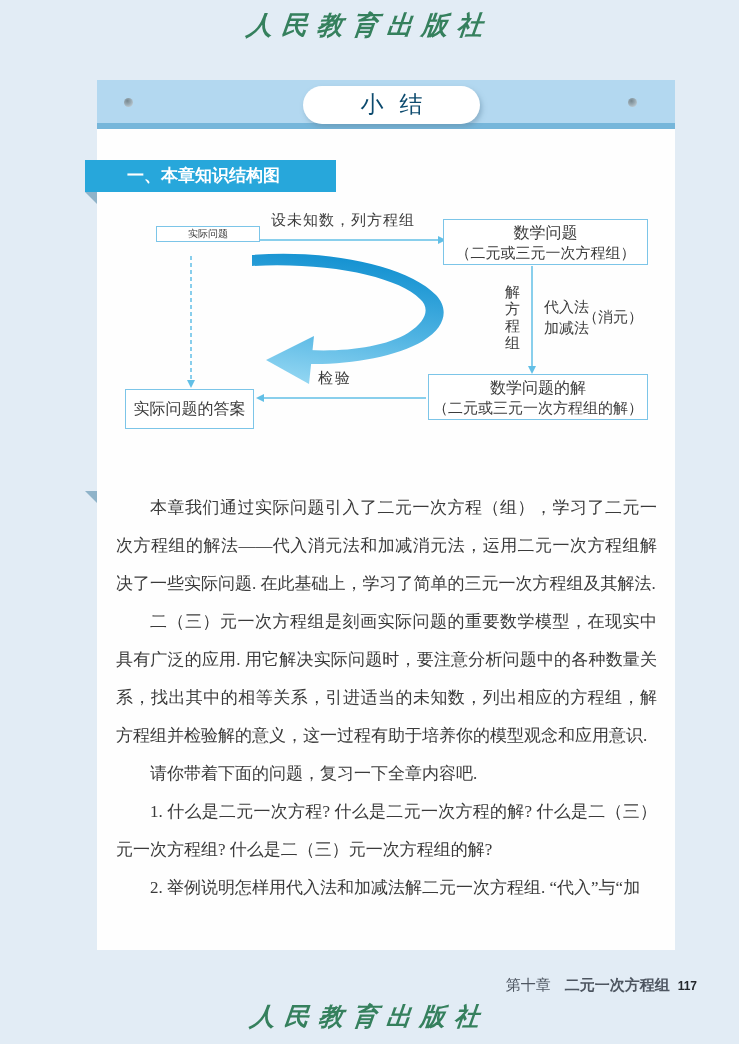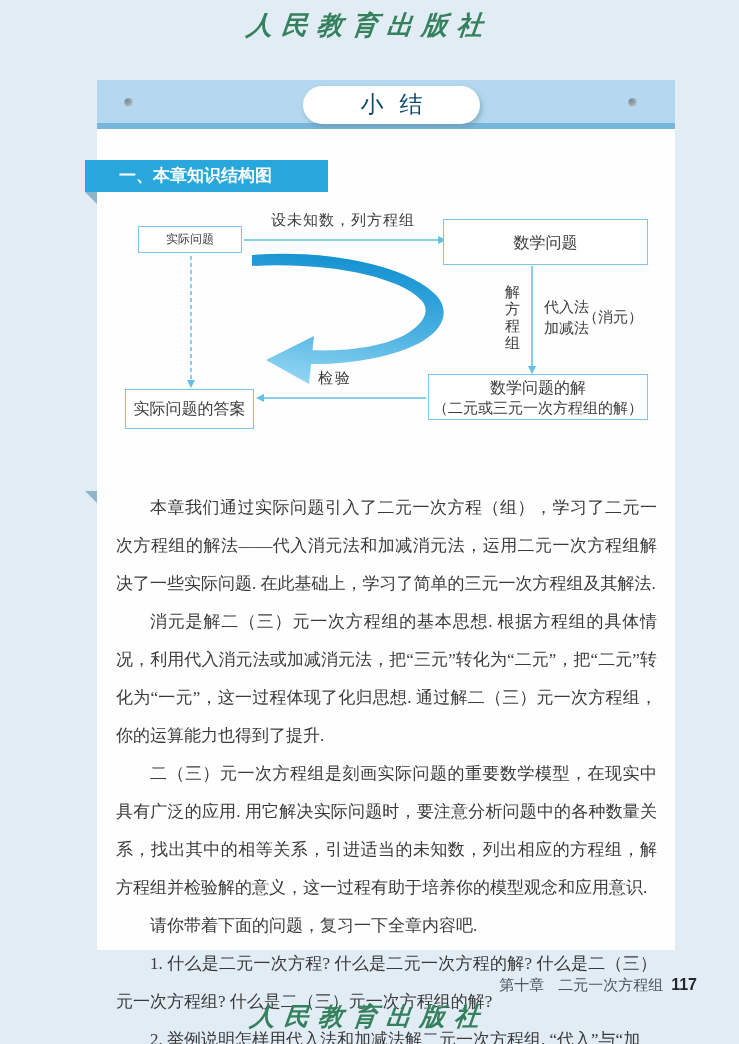--- a/index.html
+++ b/index.html
@@ -46,21 +46,21 @@
 
   
   .sheet{position:absolute;left:97px;top:129px;width:578px;height:821px;background:#fefefe;}
 
   
   .sec-head{
     position:absolute;left:85px;width:239px;height:32px;
     background:#27a7db;color:#ffffff;
     font-family:"Liberation Sans", sans-serif;
     font-size:17px;font-weight:bold;line-height:32px;
-    padding-left:4px;
+    padding-left:12px;
   }
   .sec-head span{padding-left:30px;}
   .sec1{top:160px;}
   .sec2{top:459px;}
   .fold{
     position:absolute;left:85px;width:12px;height:12px;
     background:#8fb3c9;
     -webkit-clip-path:polygon(0 0,100% 0,100% 100%);
     clip-path:polygon(0 0,100% 0,100% 100%);
   }
@@ -71,21 +71,21 @@
   svg.connectors{position:absolute;left:0;top:0;pointer-events:none;}
   .fc-box{
     position:absolute;background:#fff;
     border:1.5px solid #7cc5e8;
     color:#3c3c3c;box-sizing:border-box;
     display:flex;flex-direction:column;justify-content:center;align-items:center;
     text-align:center;
   }
   .fc-box .l1{font-size:16px;line-height:21px;}
   .fc-box .l2{font-size:15px;line-height:20px;}
-  .box-a{left:138px;top:226px;width:104px;height:27px;font-size:12px;}
+  .box-a{left:156px;top:226px;width:104px;height:16px;font-size:10px;}
   .box-b{left:443px;top:219px;width:205px;height:46px;}
   .box-c{left:428px;top:374px;width:220px;height:46px;}
   .box-d{left:125px;top:389px;width:129px;height:40px;font-size:16px;}
   .fc-label{position:absolute;color:#3c3c3c;font-size:15px;}
   .lbl-setup{left:248px;top:211px;width:190px;text-align:center;letter-spacing:1px;}
   .lbl-solve{left:504px;top:284px;width:17px;line-height:17px;word-break:break-all;text-align:center;}
   .lbl-methods{left:544px;top:297px;line-height:21px;}
   .lbl-eliminate{left:583px;top:308px;}
   .lbl-check{left:305px;top:369px;width:60px;text-align:center;letter-spacing:2px;}
 
@@ -95,23 +95,23 @@
     color:#3a3a3a;font-size:17px;line-height:38px;
     text-align:justify;
   }
   .review p{margin:0;text-indent:2em;}
 
   
   .footer{
     position:absolute;right:42px;top:976px;
     font-size:15px;color:#4d5560;white-space:nowrap;
   }
-  .footer .chap-title{margin-left:14px;}
+  .footer .chap-title{margin-left:14px;font-weight:bold;}
   .footer .pagenum{
-    margin-left:8px;color:#23272c;font-weight:bold;font-size:16px;
+    margin-left:8px;color:#23272c;font-weight:bold;font-size:12px;
     font-family:"Liberation Sans", sans-serif;
   }
 </style>
 </head>
 <body>
 
 <div class="page">
 
   <div class="logo logo-top">人民教育出版社</div>
 
@@ -156,20 +156,21 @@
              C 427 321, 430 308, 420 299
              C 398 277, 330 262, 252 266 Z" fill="url(#sw)"></path>
     <polygon points="266,360 314,336 309,384" fill="url(#sw)"></polygon>
   </svg>
 
   <div class="fc-box box-a">
       <span>实际问题</span>
     </div>
   <div class="fc-box box-b">
     <span class="l1">数学问题</span>
+    <span class="l2">（二元或三元一次方程组）</span>
   </div>
   <div class="fc-box box-c">
     <span class="l1">数学问题的解</span>
     <span class="l2">（二元或三元一次方程组的解）</span>
   </div>
   <div class="fc-box box-d">
       <span>实际问题的答案</span>
     </div>
 
   <div class="fc-label lbl-setup">设未知数，列方程组</div>
@@ -178,21 +179,20 @@
     <div>代入法</div>
     <div>加减法</div>
   </div>
   <div class="fc-label lbl-eliminate">（消元）</div>
   <div class="fc-label lbl-check">检验</div>
 
   <div class="fold fold2"></div>
 
   <div class="review">
     <p>本章我们通过实际问题引入了二元一次方程（组），学习了二元一次方程组的解法——代入消元法和加减消元法，运用二元一次方程组解决了一些实际问题. 在此基础上，学习了简单的三元一次方程组及其解法.</p>
-    <p>消元是解二（三）元一次方程组的基本思想. 根据方程组的具体情况，利用代入消元法或加减消元法，把“三元”转化为“二元”，把“二元”转化为“一元”，这一过程体现了化归思想. 通过解二（三）元一次方程组，你的运算能力也得到了提升.</p>
     <p>二（三）元一次方程组是刻画实际问题的重要数学模型，在现实中具有广泛的应用. 用它解决实际问题时，要注意分析问题中的各种数量关系，找出其中的相等关系，引进适当的未知数，列出相应的方程组，解方程组并检验解的意义，这一过程有助于培养你的模型观念和应用意识.</p>
     <p>请你带着下面的问题，复习一下全章内容吧.</p>
     <p>1. 什么是二元一次方程? 什么是二元一次方程的解? 什么是二（三）元一次方程组? 什么是二（三）元一次方程组的解?</p>
     <p>2. 举例说明怎样用代入法和加减法解二元一次方程组. “代入”与“加</p>
   </div>
 
   <div class="footer">
     <span>第十章</span><span class="chap-title">二元一次方程组</span><span class="pagenum">117</span>
   </div>
 

